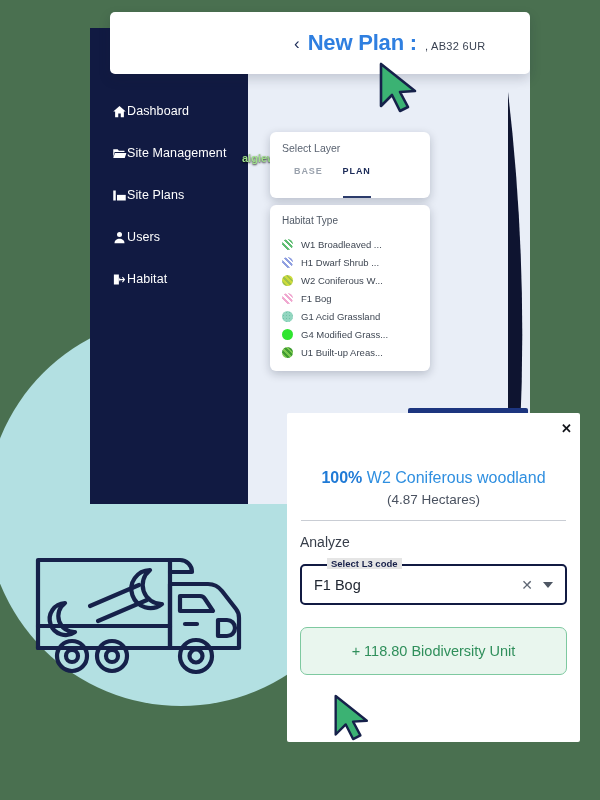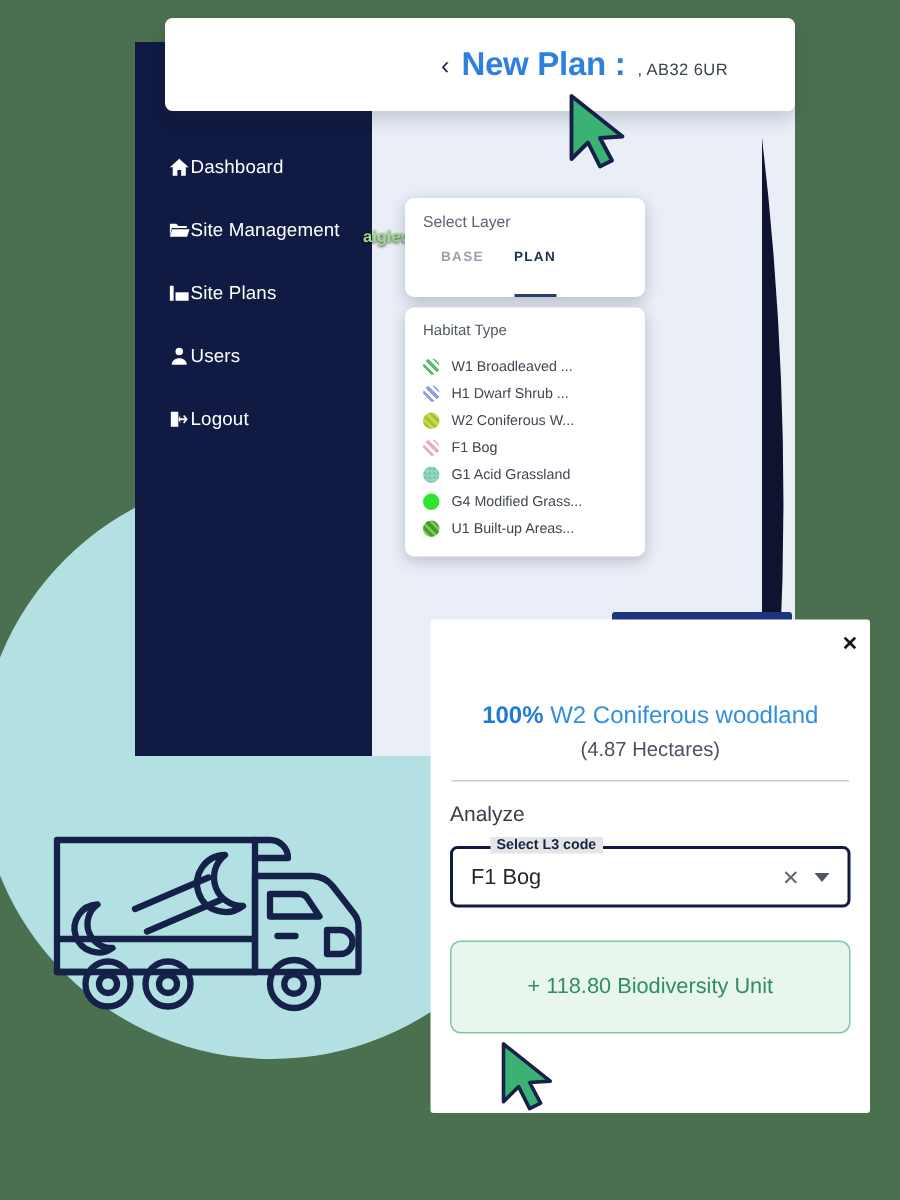--- a/index.html
+++ b/index.html
@@ -282,21 +282,21 @@
   .caret {
     width: 0; height: 0;
     border-left: 5px solid transparent;
     border-right: 5px solid transparent;
     border-top: 6px solid #4e5663;
     cursor: pointer;
   }
 
   .bio-button {
     margin-top: 22px;
-    height: 62px;
+    height: 48px;
     border: 1.4px solid #7ec9a0;
     border-radius: 7px;
     background: #e9f6ee;
     display: flex; align-items: center; justify-content: center;
     font-size: 14.5px;
     color: #2f8f5b;
     cursor: pointer;
   }
 
   
@@ -356,21 +356,21 @@
         <span class="nav-label">Users</span>
       </div>
 
       <div class="nav-item">
         <span class="nav-icon">
           <svg width="15" height="15" viewBox="0 0 24 24" fill="#fff">
               <path d="M3 4h8v16H3z"></path>
               <path d="M13 8v3h5l-2-2.4 1.4-1.2L21 12l-3.6 4.6L16 15.4 18 13h-5v3l-2-4z"></path>
             </svg>
         </span>
-        <span class="nav-label">Logout</span>
+        <span class="nav-label">Habitat</span>
       </div>
 
     </div>
   </nav>
 </div>
 
 <div class="map">
   <svg class="map-img" width="282" height="384" viewBox="0 0 282 384" preserveAspectRatio="none">
     <defs>
       <pattern id="forestTex" width="7" height="7" patternUnits="userSpaceOnUse">

